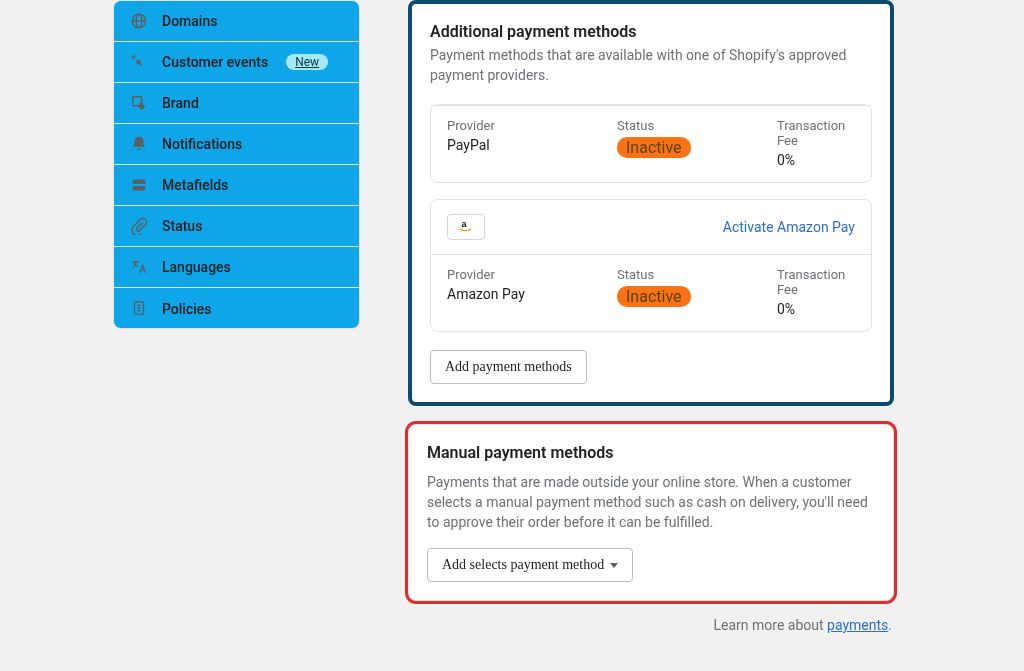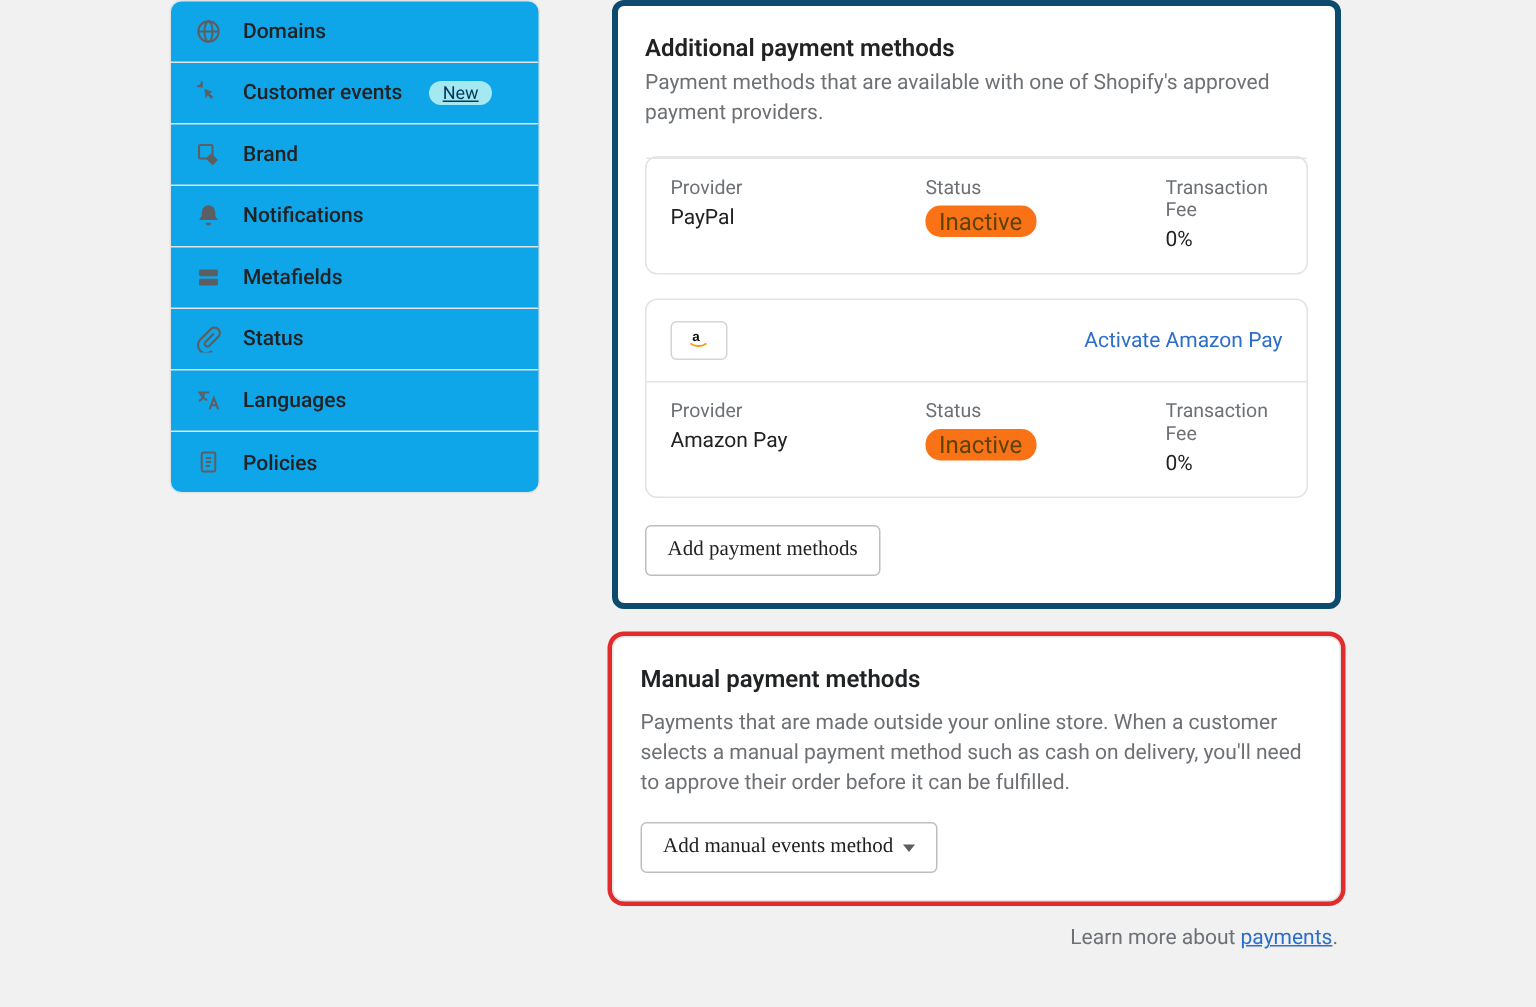--- a/index.html
+++ b/index.html
@@ -325,21 +325,21 @@
             <span>Add payment methods</span>
           </button>
         </div>
       </div>
     </section>
 
     <section class="card-manual">
       <h2 class="section-title">Manual payment methods</h2>
       <p class="section-desc">Payments that are made outside your online store. When a customer selects a manual payment method such as cash on delivery, you'll need to approve their order before it can be fulfilled.</p>
       <button class="btn">
-        <span>Add manual events method</span>
+        <span>Add selects payment method</span>
         <span class="caret-down"></span>
       </button>
     </section>
 
     <p class="footer-note">
       <span>Learn more about </span><a>payments</a><span>.</span>
     </p>
 
   </main>
 </div>

